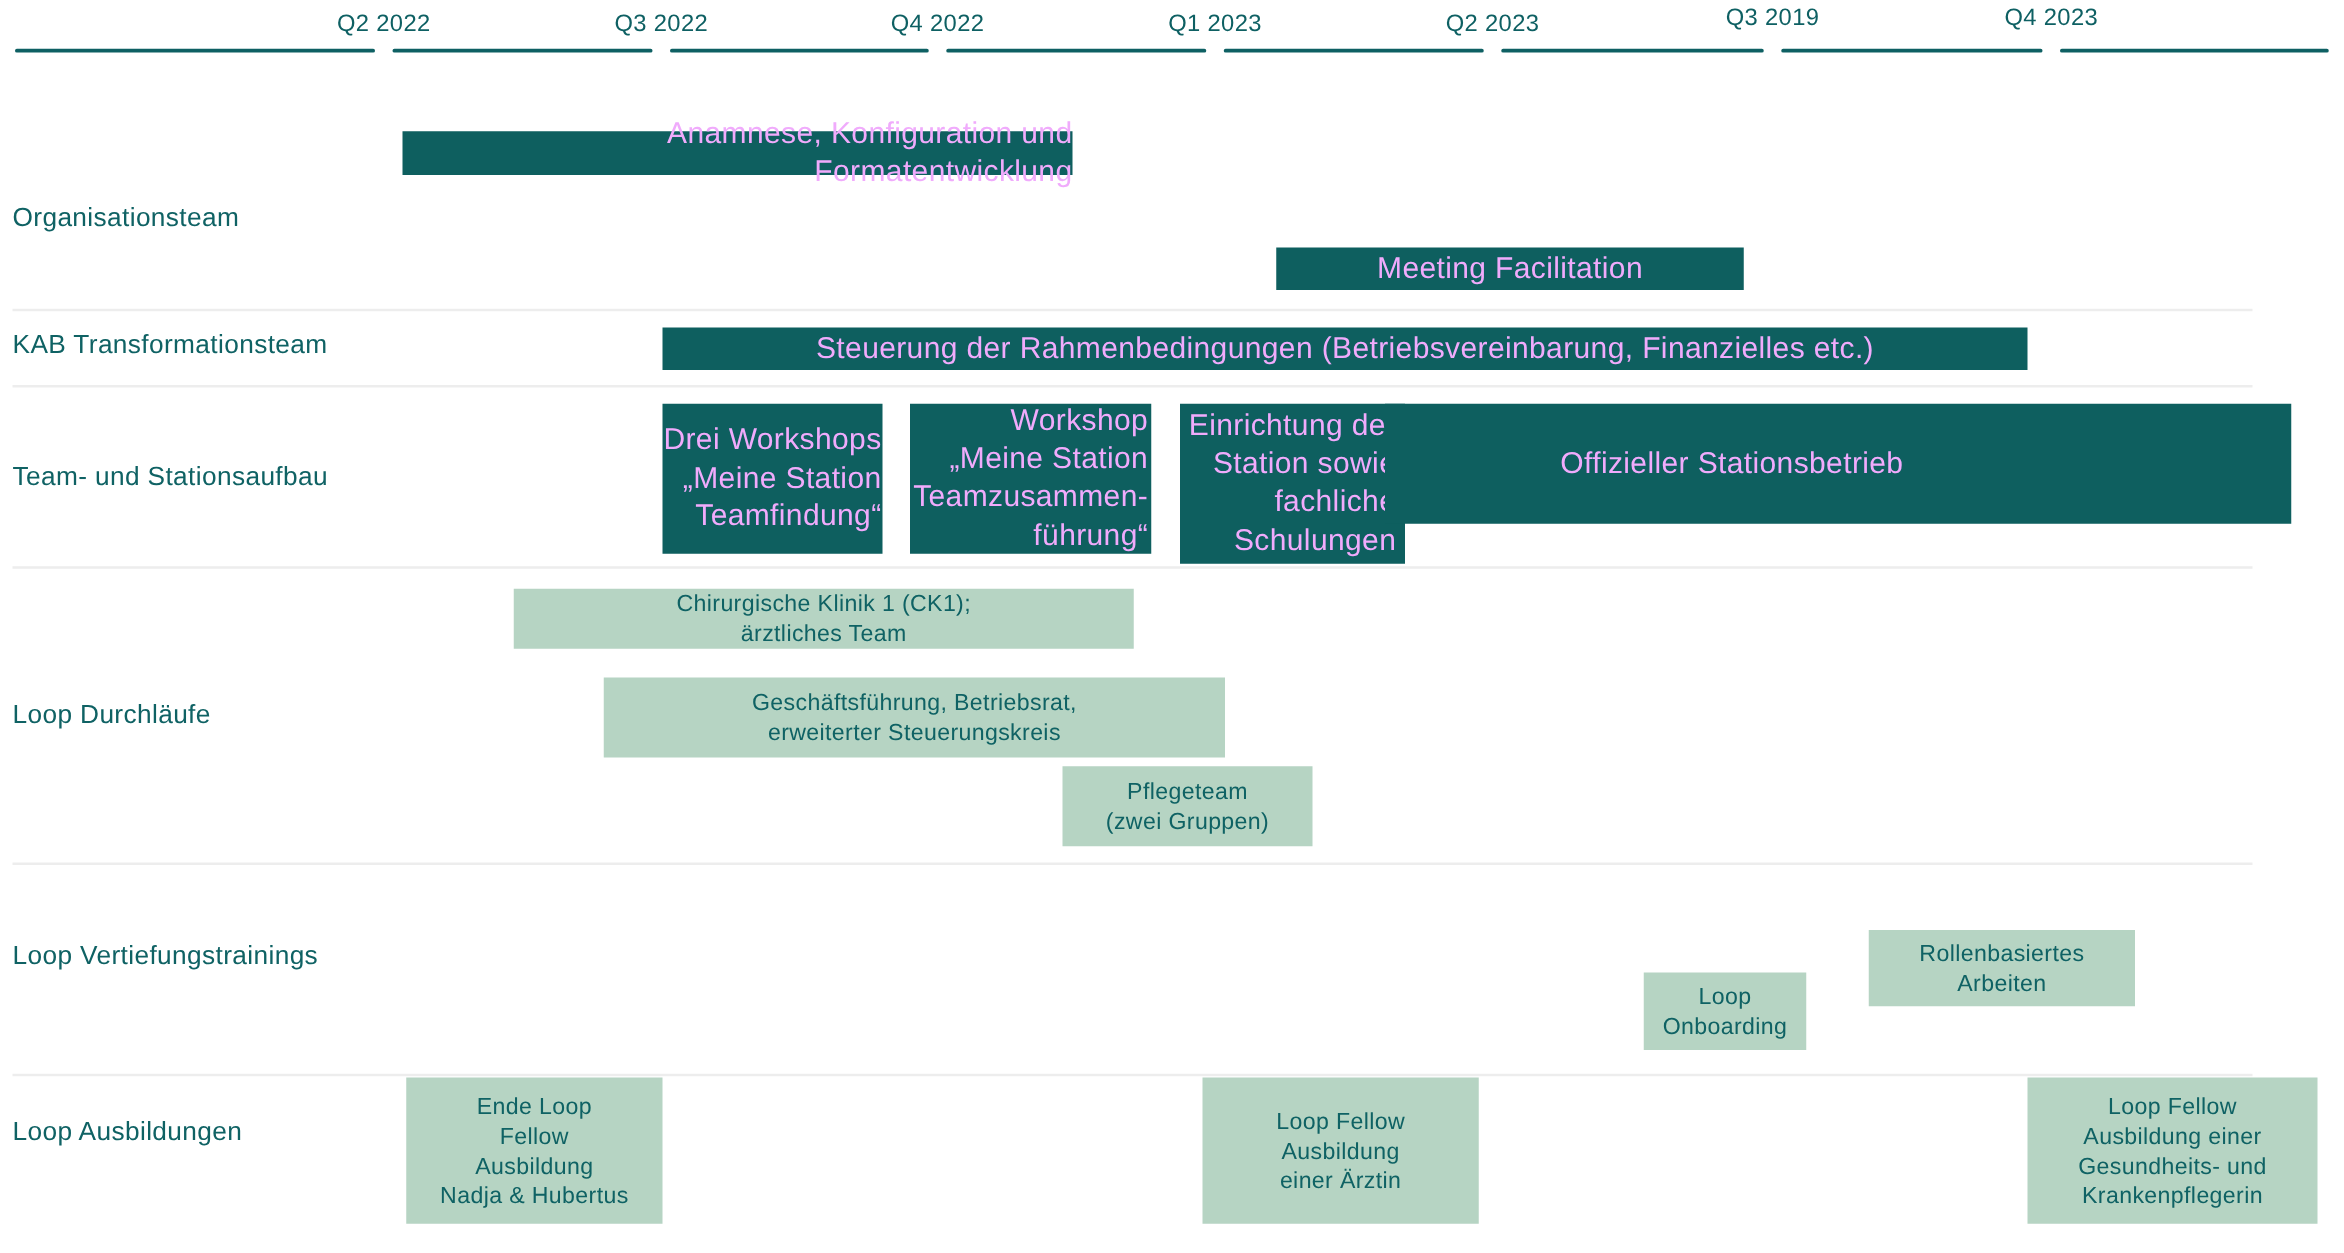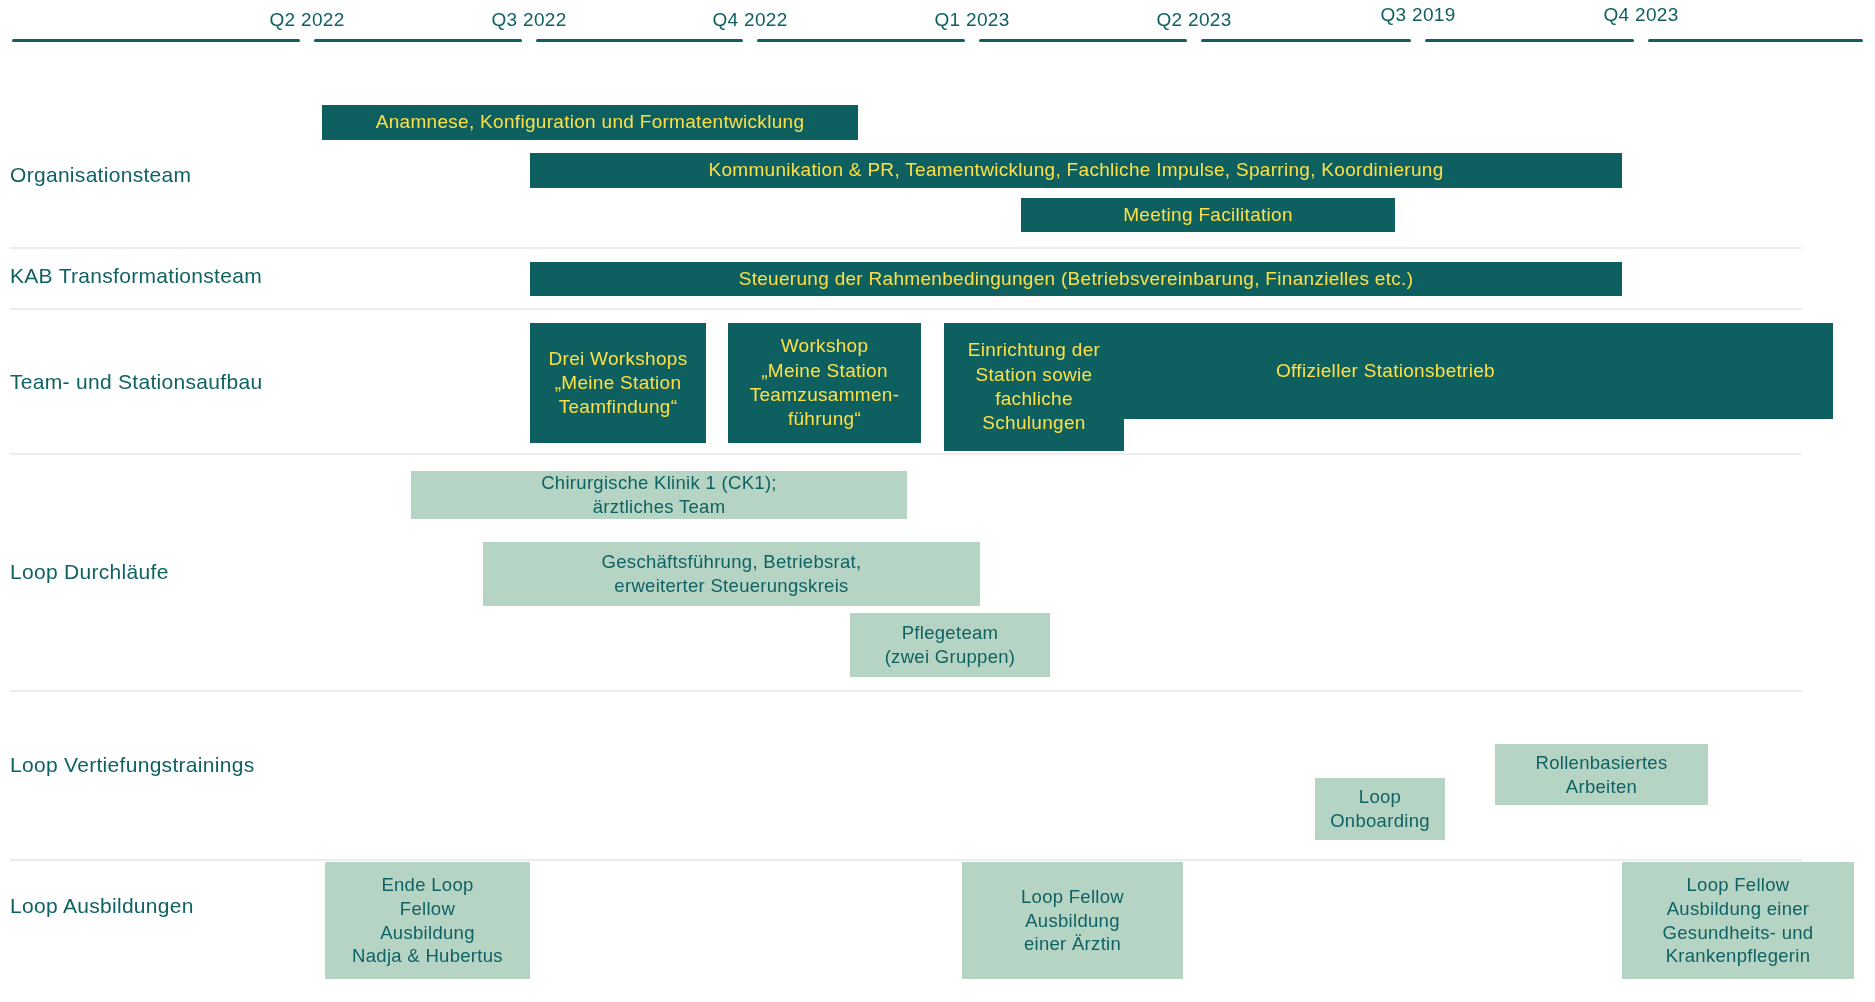--- a/index.html
+++ b/index.html
@@ -22,21 +22,21 @@
   }
   .rowlabel{
     position:absolute;left:10px;font-size:21px;color:var(--teal-text);
     letter-spacing:.3px;white-space:nowrap;
   }
   .divider{position:absolute;left:10px;width:1792px;height:2px;background:var(--divider);}
   .bar{
     position:absolute;display:flex;align-items:center;justify-content:center;
     text-align:center;white-space:pre-line;letter-spacing:.3px;line-height:1.28;
   }
-  .bar.dark{background:var(--teal-bar);color:#fde047;font-size:19px;}
+  .bar.dark{background:var(--teal-bar);color:#f0abfc;font-size:24px;text-align:right;}
   .bar.light{background:var(--green);color:var(--teal-text);font-size:18.5px;}
 </style>
 </head>
 <body>
 
 <div class="canvas">
 
   <div>
     <div class="axis-seg" style="left:12px;width:288px"></div>
     <div class="axis-seg" style="left:314px;width:208px"></div>
@@ -63,21 +63,20 @@
   <div class="divider" style="top:859px"></div>
 
   <div class="rowlabel" style="top:163px">Organisationsteam</div>
   <div class="rowlabel" style="top:264px">KAB Transformationsteam</div>
   <div class="rowlabel" style="top:370px">Team- und Stationsaufbau</div>
   <div class="rowlabel" style="top:560px">Loop Durchläufe</div>
   <div class="rowlabel" style="top:753px">Loop Vertiefungstrainings</div>
   <div class="rowlabel" style="top:894px">Loop Ausbildungen</div>
 
   <div class="bar dark" style="left:322px;top:105px;width:536px;height:35px">Anamnese, Konfiguration und Formatentwicklung</div>
-  <div class="bar dark" style="left:530px;top:153px;width:1092px;height:35px">Kommunikation &amp; PR, Teamentwicklung, Fachliche Impulse, Sparring, Koordinierung</div>
   <div class="bar dark" style="left:1021px;top:198px;width:374px;height:34px">Meeting Facilitation</div>
 
   <div class="bar dark" style="left:530px;top:262px;width:1092px;height:34px">Steuerung der Rahmenbedingungen (Betriebsvereinbarung, Finanzielles etc.)</div>
 
   <div class="bar dark" style="left:530px;top:323px;width:176px;height:120px">Drei Workshops
 „Meine Station
 Teamfindung“</div>
   <div class="bar dark" style="left:728px;top:323px;width:193px;height:120px">Workshop
 „Meine Station
 Teamzusammen-

